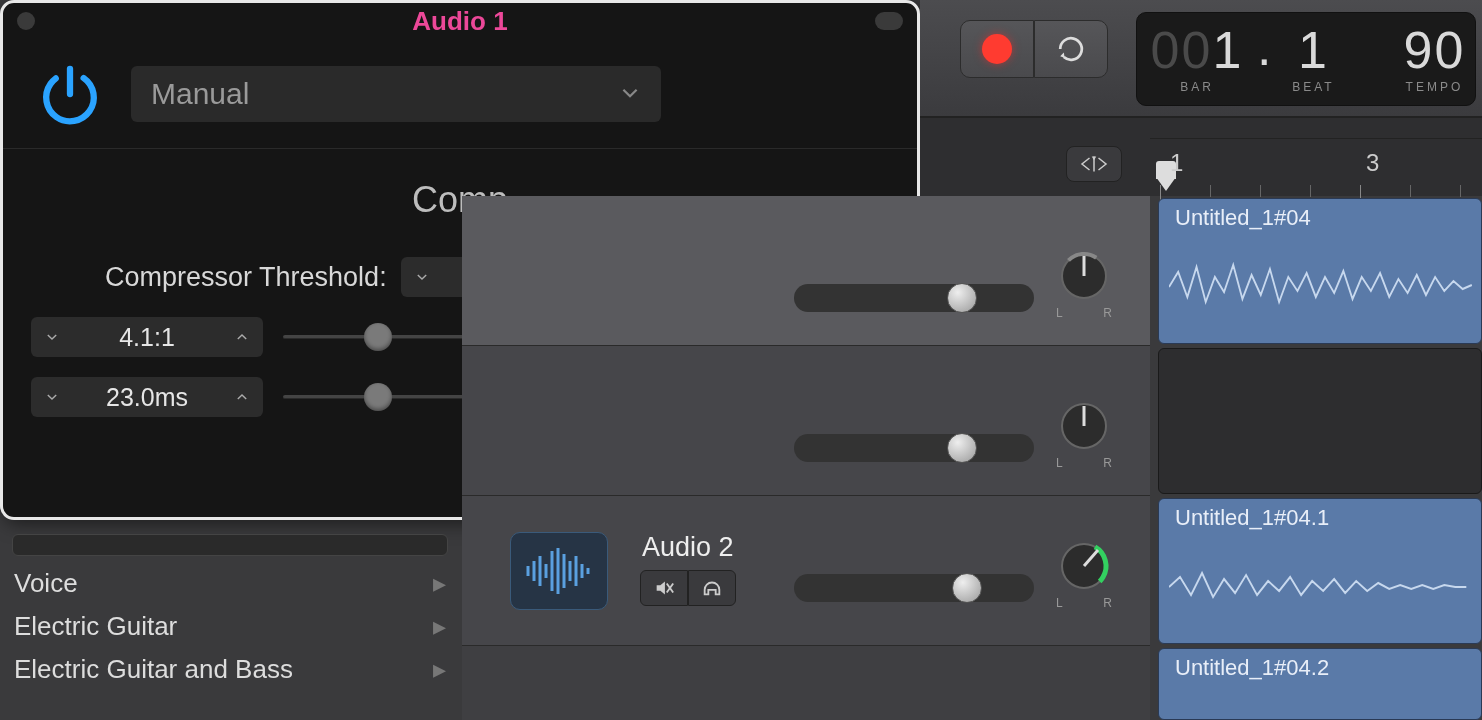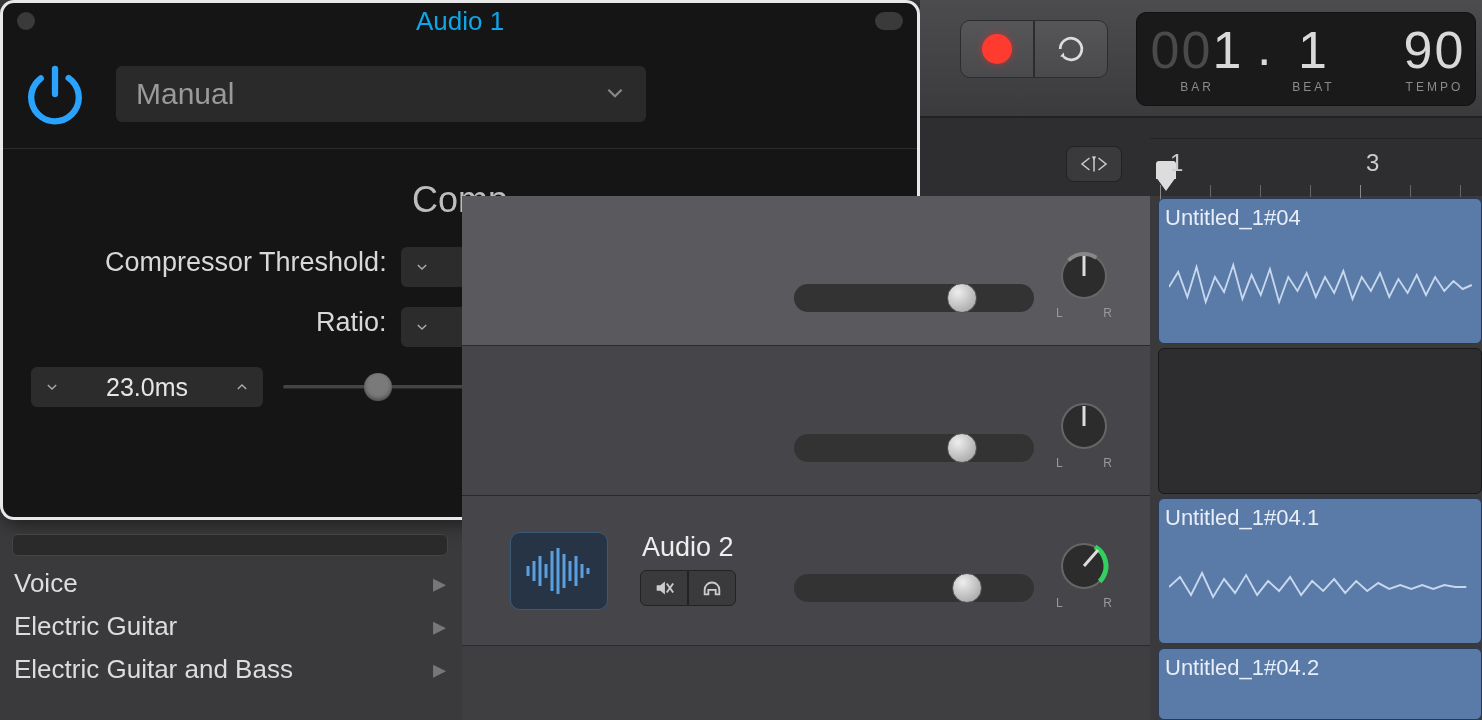--- a/index.html
+++ b/index.html
@@ -13,24 +13,24 @@
 }
 .plugin-titlebar {
   height: 36px; display: flex; align-items: center; position: relative;
 }
 .traffic-dot {
   width: 18px; height: 18px; border-radius: 50%; background: #3a3a3a;
   position: absolute;
 }
 .traffic-dot.left { left: 14px; top: 9px; }
 .traffic-dot.right { right: 14px; top: 9px; width: 28px; border-radius: 10px; }
-.plugin-title { margin: 16px auto; color: #0ea5e9; font-size: 26px; font-weight: 400; }
+.plugin-title { margin: 16px auto; color: #ec4899; font-size: 26px; font-weight: 700; }
 
 .plugin-toolbar {
-  height: 110px; display: flex; align-items: center; gap: 22px; padding: 0 13px;
+  height: 110px; display: flex; align-items: center; gap: 22px; padding: 0 28px;
   border-bottom: 1px solid #2a2a2a;
 }
 .power-btn {
   width: 78px; height: 78px; border-radius: 50%;
   display:flex; align-items:center; justify-content:center;
 }
 .power-btn svg { width: 70px; height: 70px; }
 .preset-dd {
   flex: 0 0 530px; height: 56px; background: #2a2a2a; border-radius: 6px;
   display: flex; align-items: center; padding: 0 20px; color: #9a9a9a; font-size: 30px;
@@ -38,21 +38,21 @@
 }
 .preset-dd .chev {
   position: absolute; right: 20px; top: 50%; transform: translateY(-50%);
   color: #888;
 }
 
 .plugin-body { padding: 30px 28px 20px; }
 .plugin-name { text-align: center; color: #bdbdbd; font-size: 36px; font-weight: 400; margin-bottom: 26px; }
 
 .param-row {
-  display: flex; height: 60px; gap: 0;
+  display: flex; align-items: center; height: 60px; gap: 0;
 }
 .param-label {
   width: 380px; text-align: right; padding-right: 14px;
   color: #d8d8d8; font-size: 27px; font-weight: 400;
 }
 .stepper {
   display: flex; width: 232px; height: 40px; background: #2c2c2c; border-radius: 6px;
   align-items: center;
 }
 .stepper .btn {
@@ -179,21 +179,21 @@
 .pan-lbls { position:absolute; left:594px; top: 100px; width:56px; display:flex; justify-content:space-between; font-size:12px; color:#999;}
 
 
 .regions {
   position: absolute; left: 1150px; top: 196px; right: 0; bottom: 0;
 }
 .region {
   position: absolute; left: 8px; right: 0; height: 146px;
   background: #5a7aa8; border: 1px solid #2a3a55; border-radius: 6px;
 }
-.region .name { color: #e8eef8; font-size: 22px; padding: 6px 6px; }
+.region .name { color: #e8eef8; font-size: 22px; padding: 6px 16px; }
 .region .wave { position:absolute; left:10px; right:0; top:48px; height:80px; }
 .region.empty { background: #2d2d2f; border-color:#1a1a1a; }
 
 .wave svg { width: 100%; height: 100%; }
 
 </style>
 </head>
 <body>
 
 <div class="plugin">
@@ -238,21 +238,20 @@
             </svg>
           </div>
       </div>
       <div class="hslider">
         <div class="track"></div>
         <div class="thumb" style="left:62%"></div>
       </div>
     </div>
 
     <div class="param-row">
-      <div class="param-label">Ratio:</div>
       <div class="stepper">
         <div class="btn">
             <svg width="14" height="14" viewBox="0 0 20 20">
               <path d="M4 7l6 6 6-6" fill="none" stroke="#aaa" stroke-width="2"></path>
             </svg>
           </div>
         <div class="val">4.1:1</div>
         <div class="btn">
             <svg width="14" height="14" viewBox="0 0 20 20">
               <path d="M4 13l6-6 6 6" fill="none" stroke="#aaa" stroke-width="2"></path>

